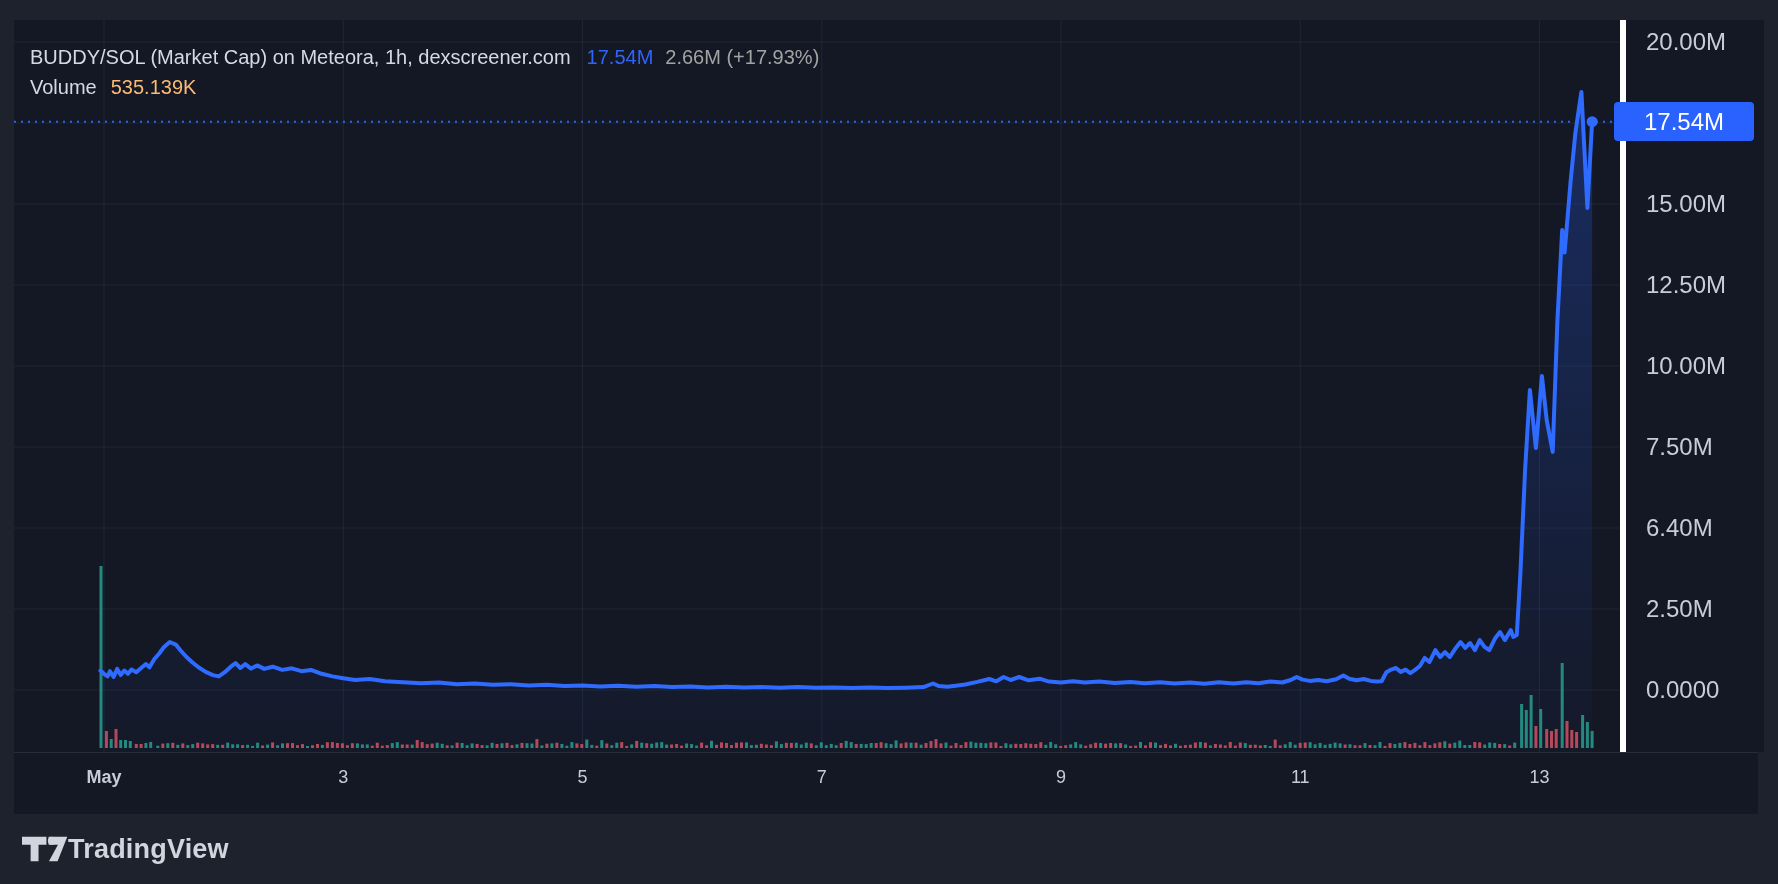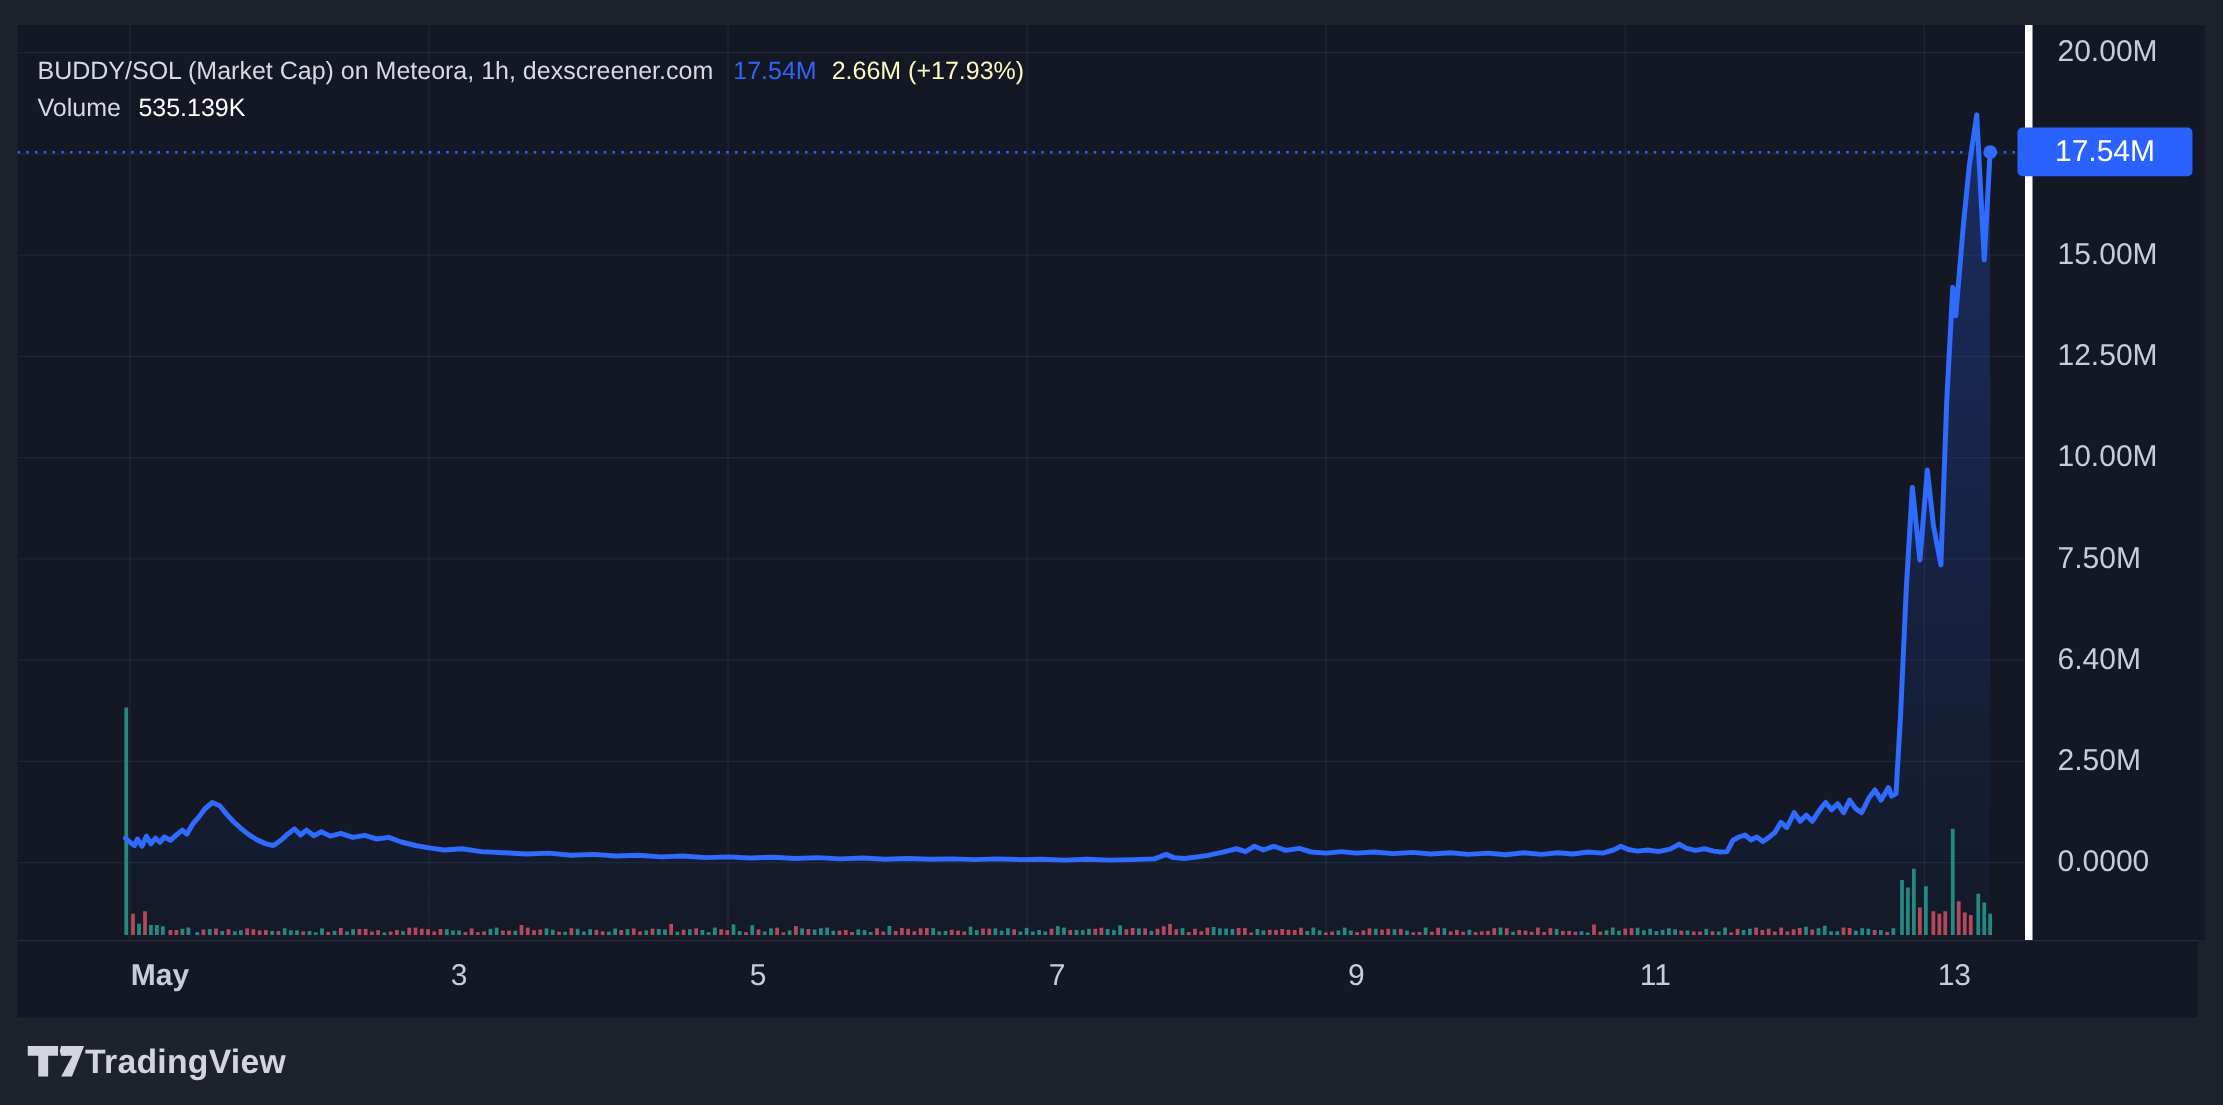--- a/index.html
+++ b/index.html
@@ -21,21 +21,21 @@
   .time-axis{
     position:absolute;left:0;top:732px;width:1744px;height:61px;
     border-top:1px solid #262c3c;background:#141824;
   }
   .y-tick{
     position:absolute;left:20px;height:30px;line-height:30px;
     font-size:24px;color:#c8ccda;white-space:nowrap;
   }
   .x-tick{
     position:absolute;top:14px;transform:translateX(-50%);
-    font-size:24px;color:#c8ccda;white-space:nowrap;margin-left:24px;
+    font-size:18px;color:#c8ccda;white-space:nowrap;
   }
   .x-tick.bold{font-weight:700;}
   .price-badge{
     position:absolute;left:1600px;top:82px;width:140px;height:39px;
     border-radius:4px;display:flex;align-items:center;justify-content:center;
     font-size:24px;color:#ffffff;z-index:4;
   }
   .titles{position:absolute;left:16px;top:22px;z-index:5;}
   .title-row{font-size:20px;line-height:30px;color:#d6d9e3;white-space:nowrap;}
   .title-row .blue{margin-left:16px;}
@@ -400,24 +400,24 @@
       <div class="x-tick" style="left: 1286.25px;">11</div>
       <div class="x-tick" style="left: 1525.5px;">13</div>
     </div>
 
   <div class="price-badge" id="price-badge" style="background: rgb(41, 98, 255); top: 82.204px;">
     <span>17.54M</span>
   </div>
 
   <div class="titles">
     <div class="title-row">
-      <span>BUDDY/SOL (Market Cap) on Meteora, 1h, dexscreener.com</span><span class="blue" id="hdr-price" style="color: rgb(47, 102, 247);">17.54M</span><span class="blue2" id="hdr-change" style="color: #fef9c3;">2.66M (+17.93%)</span>
+      <span>BUDDY/SOL (Market Cap) on Meteora, 1h, dexscreener.com</span><span class="blue" id="hdr-price" style="color: rgb(47, 102, 247);">17.54M</span><span class="blue2" id="hdr-change" style="color: #a3a3a3;">2.66M (+17.93%)</span>
     </div>
     <div class="title-row">
-      <span>Volume</span><span class="vol-value" id="hdr-vol" style="color: #ffffff;">535.139K</span>
+      <span>Volume</span><span class="vol-value" id="hdr-vol" style="color: #fdba74;">535.139K</span>
     </div>
   </div>
 </div>
 
 <div class="tv-footer">
   <svg width="46" height="34" viewBox="0 0 64 34">
     <path d="M0,0 H34 V11 H23 V34 H12 V11 H0 Z" fill="#d2d5dd"></path>
     <circle cx="41.5" cy="5.5" r="5.5" fill="#d2d5dd"></circle>
     <path d="M37,0 H63 L49.5,34 H37.5 L50,11 H37 Z" fill="#d2d5dd"></path>
   </svg>

